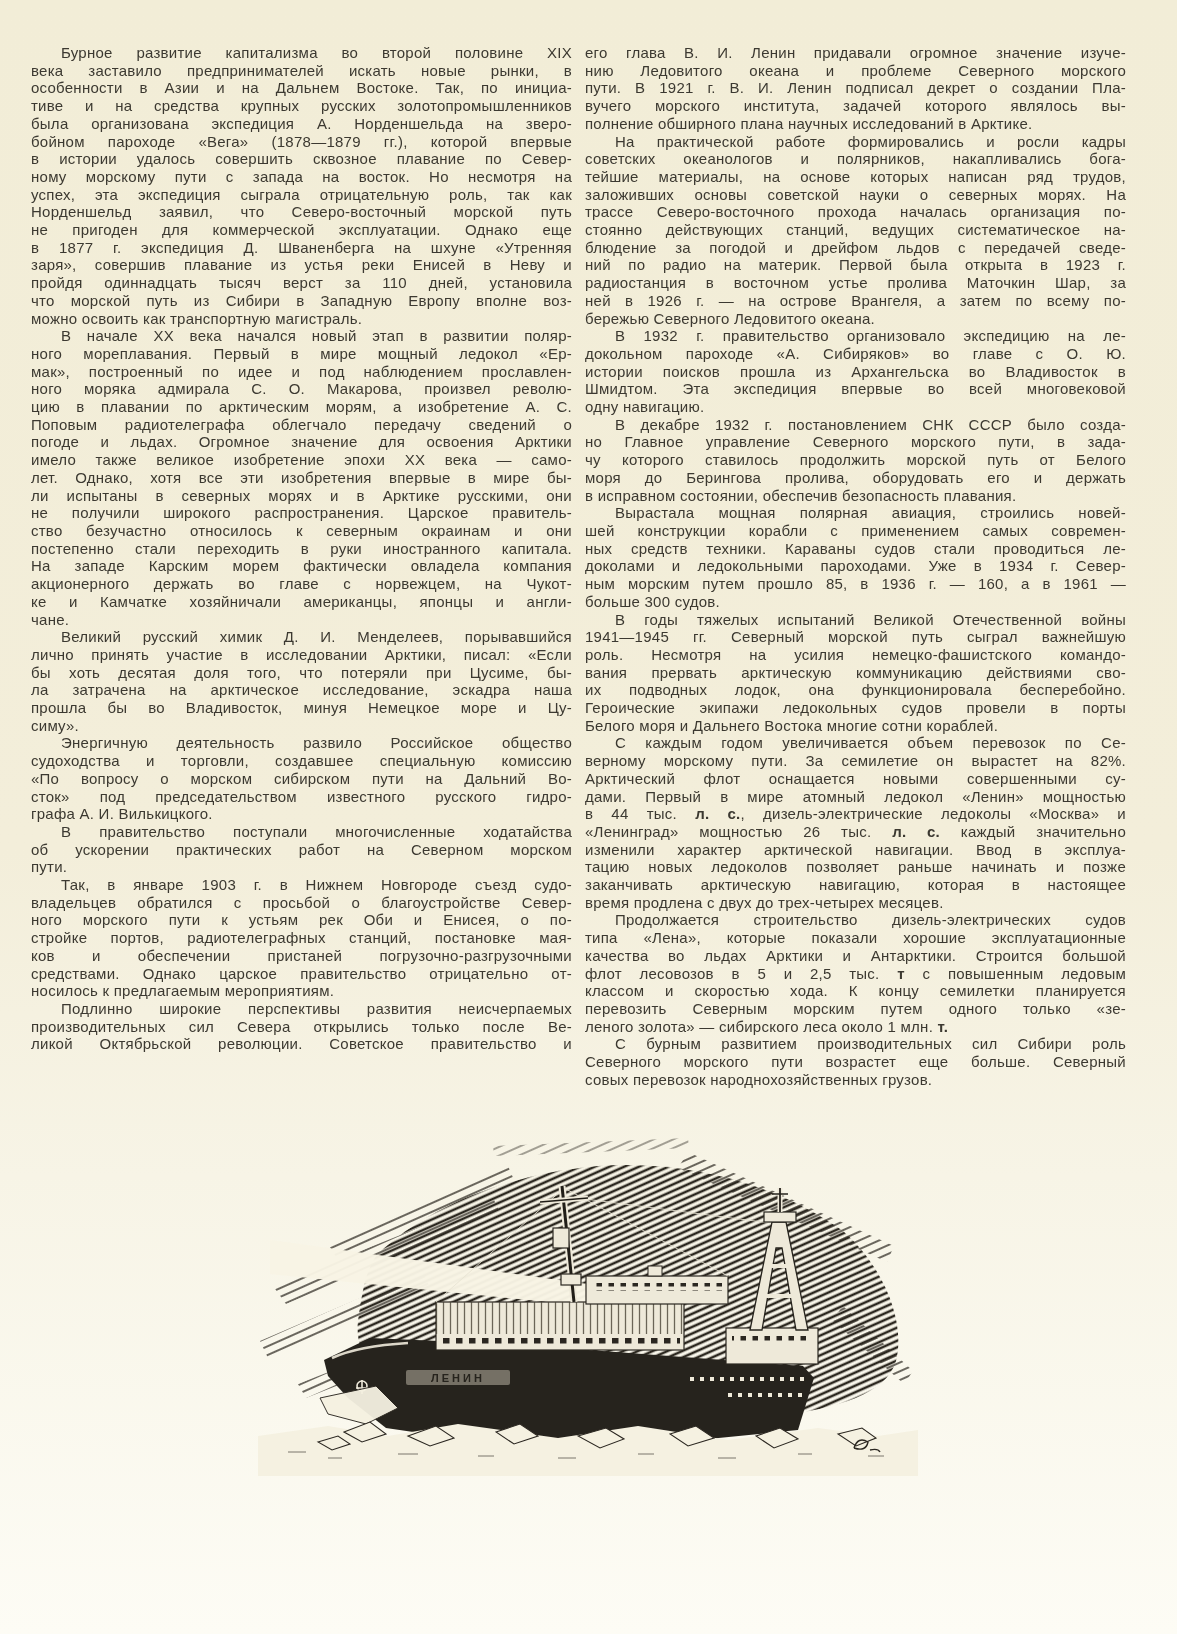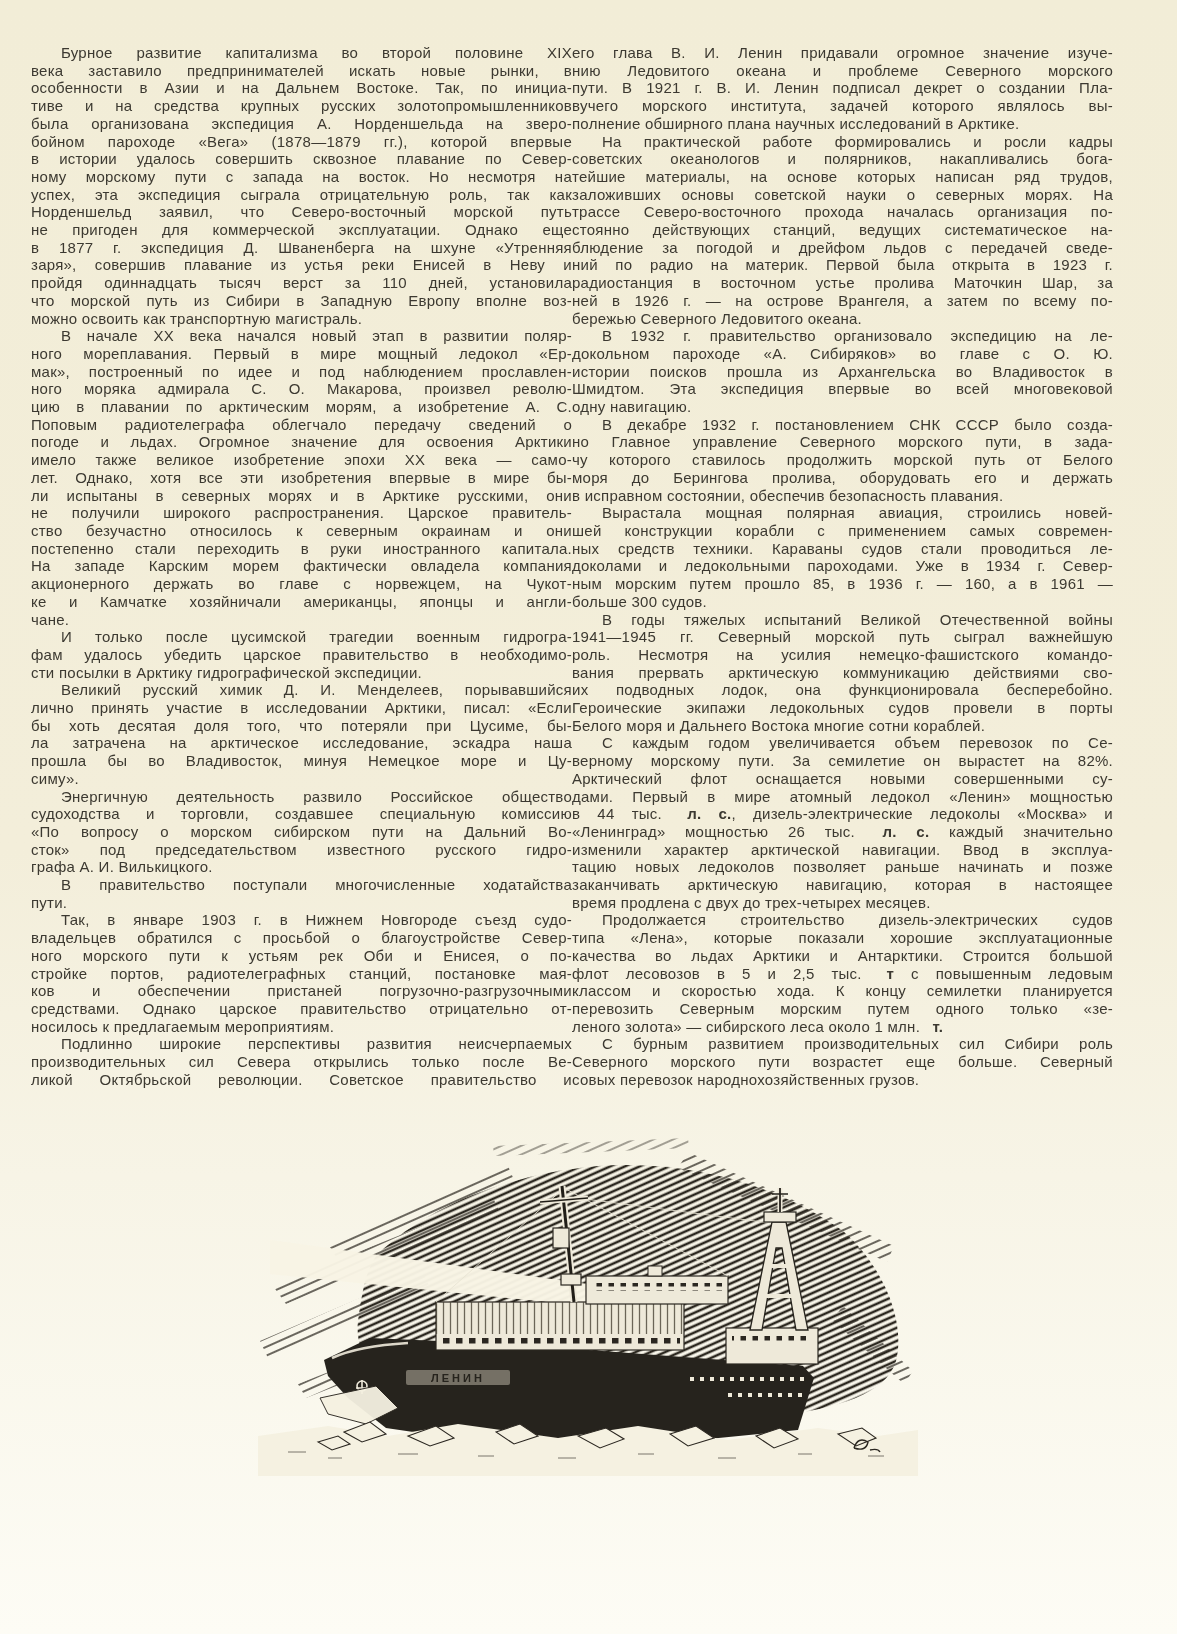--- a/index.html
+++ b/index.html
@@ -5,36 +5,36 @@
   html,body{margin:0;padding:0;}
   body{
     position:relative;
     width:1177px;height:1634px;
     background:linear-gradient(180deg,#f2edd7 0%,#f3eeda 52%,#f7f4e6 72%,#fdfcf5 100%);
     overflow:hidden;
     font-family:"Liberation Sans",sans-serif;
   }
   .columns{
     position:absolute;left:31px;top:44px;
-    display:flex;gap:0;
+    display:flex;gap:13px;
   }
   .col{width:541px;}
   .para{margin:0;}
   .line{
     font-size:15px;
     line-height:17.7px;
     color:#3c3931;
     letter-spacing:.25px;
     text-align:justify;
     text-align-last:justify;
     white-space:normal;
   }
   .line.first{text-indent:30px;}
   .line.end{text-align-last:left;}
-  .line b{font-weight:bold;margin-left:8px;}
+  .line b{font-weight:bold;}
   .illustration{
     position:absolute;left:258px;top:1136px;width:660px;height:340px;text-align:center;
   }
   .illustration svg{display:block;width:660px;height:340px;}
 </style>
 </head>
 <body>
 
 <div class="page">
 
@@ -71,41 +71,37 @@
           <div class="line">ли испытаны в северных морях и в Арктике русскими, они</div>
           <div class="line">не получили широкого распространения. Царское правитель-</div>
           <div class="line">ство безучастно относилось к северным окраинам и они</div>
           <div class="line">постепенно стали переходить в руки иностранного капитала.</div>
           <div class="line">На западе Карским морем фактически овладела компания</div>
           <div class="line">акционерного держать во главе с норвежцем, на Чукот-</div>
           <div class="line">ке и Камчатке хозяйничали американцы, японцы и англи-</div>
           <div class="line end">чане.</div>
         </div>
         <div class="para">
-          <div class="line first">И только после цусимской трагедии военным гидрогра-</div>
-          <div class="line">фам удалось убедить царское правительство в необходимо-</div>
-          <div class="line end">сти посылки в Арктику гидрографической экспедиции.</div>
-        </div>
-        <div class="para">
           <div class="line first">Великий русский химик Д. И. Менделеев, порывавшийся</div>
           <div class="line">лично принять участие в исследовании Арктики, писал: «Если</div>
           <div class="line">бы хоть десятая доля того, что потеряли при Цусиме, бы-</div>
           <div class="line">ла затрачена на арктическое исследование, эскадра наша</div>
           <div class="line">прошла бы во Владивосток, минуя Немецкое море и Цу-</div>
           <div class="line end">симу».</div>
         </div>
         <div class="para">
           <div class="line first">Энергичную деятельность развило Российское общество</div>
           <div class="line">судоходства и торговли, создавшее специальную комиссию</div>
           <div class="line">«По вопросу о морском сибирском пути на Дальний Во-</div>
           <div class="line">сток» под председательством известного русского гидро-</div>
           <div class="line end">графа А. И. Вилькицкого.</div>
         </div>
         <div class="para">
           <div class="line first">В правительство поступали многочисленные ходатайства</div>
+          <div class="line">об ускорении практических работ на Северном морском</div>
           <div class="line end">пути.</div>
         </div>
         <div class="para">
           <div class="line first">Так, в январе 1903 г. в Нижнем Новгороде съезд судо-</div>
           <div class="line">владельцев обратился с просьбой о благоустройстве Север-</div>
           <div class="line">ного морского пути к устьям рек Оби и Енисея, о по-</div>
           <div class="line">стройке портов, радиотелеграфных станций, постановке мая-</div>
           <div class="line">ков и обеспечении пристаней погрузочно-разгрузочными</div>
           <div class="line">средствами. Однако царское правительство отрицательно от-</div>
           <div class="line end">носилось к предлагаемым мероприятиям.</div>

